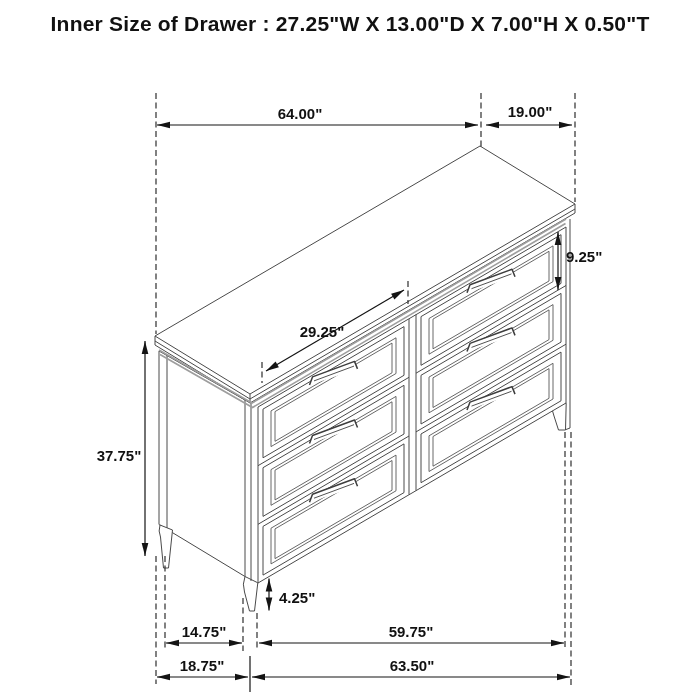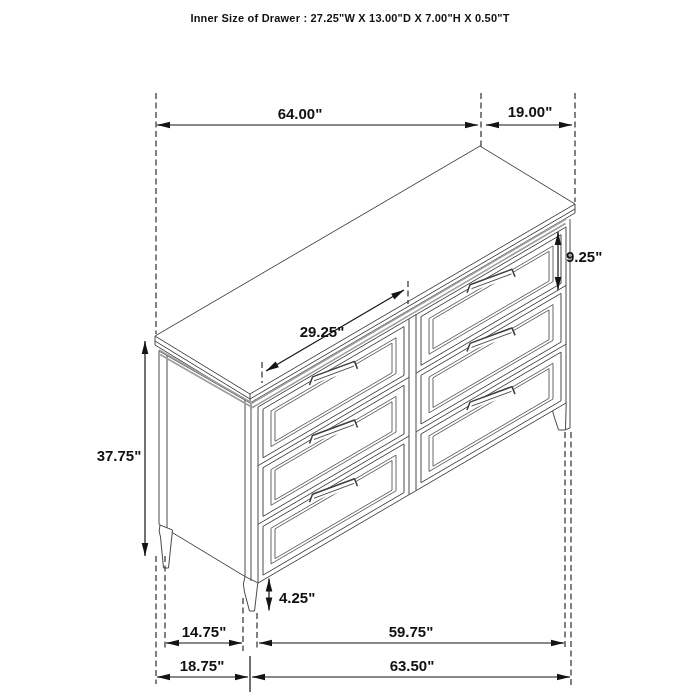--- a/index.html
+++ b/index.html
@@ -1,19 +1,19 @@
 <!DOCTYPE html>
 <html><head>
 <meta charset="utf-8">
 <style>
   html,body{margin:0;padding:0;background:#fff;}
   #canvas{position:relative;width:700px;height:700px;background:#fff;overflow:hidden;
           font-family:"Liberation Sans",sans-serif;}
   #title{position:absolute;top:12px;left:0;width:700px;text-align:center;
-         font-size:11px;font-weight:bold;color:#111;letter-spacing:.2px;}
+         font-size:21px;font-weight:bold;color:#111;letter-spacing:.2px;}
   svg{position:absolute;left:0;top:0;}
   .fl{fill:#fff;stroke:#4a4a4a;stroke-width:1;stroke-linejoin:round}
   .nf{fill:none;stroke:#4a4a4a;stroke-width:1;stroke-linejoin:round}
   .th{fill:none;stroke:#4a4a4a;stroke-width:1}
   .tr{fill:none;stroke:#9e9e9e;stroke-width:1.7}
   .fc{fill:#fff;stroke:#4a4a4a;stroke-width:1}
   .fr{fill:none;stroke:#575757;stroke-width:0.9}
   .hd{fill:#fff;stroke:#3d3d3d;stroke-width:1.5;stroke-linejoin:round}
   .hd2{fill:none;stroke:#3d3d3d;stroke-width:0.9}
   .dim{stroke:#141414;stroke-width:1.2;fill:none}

